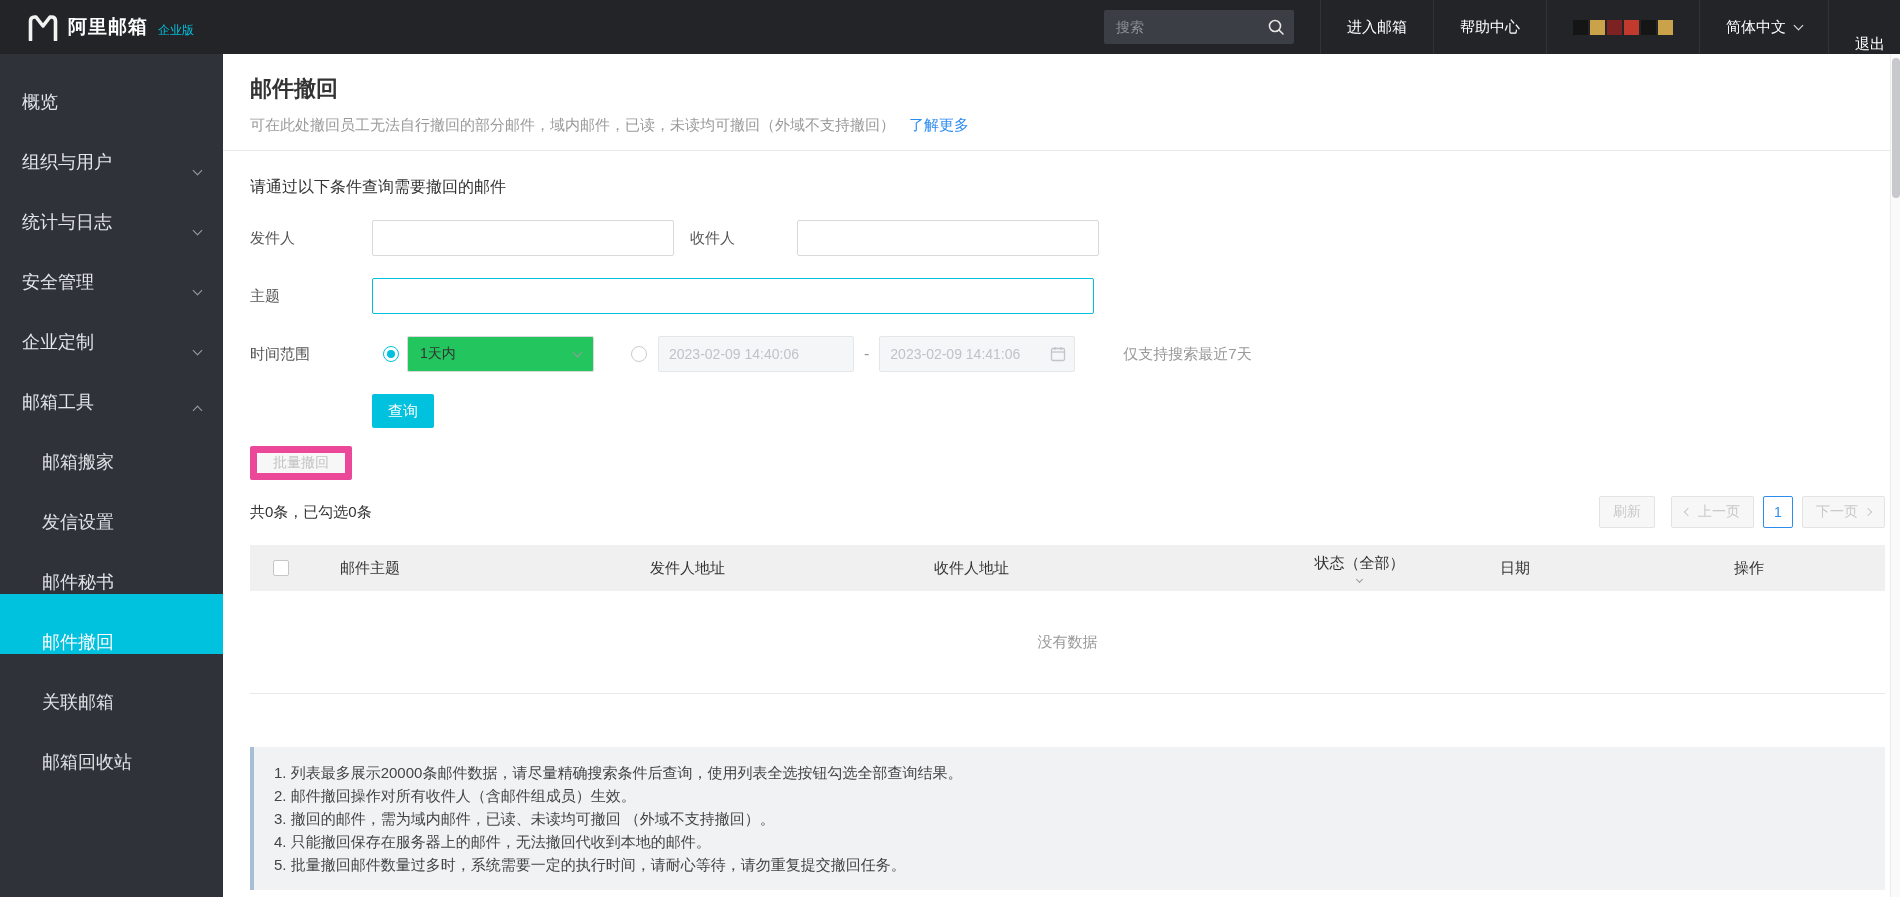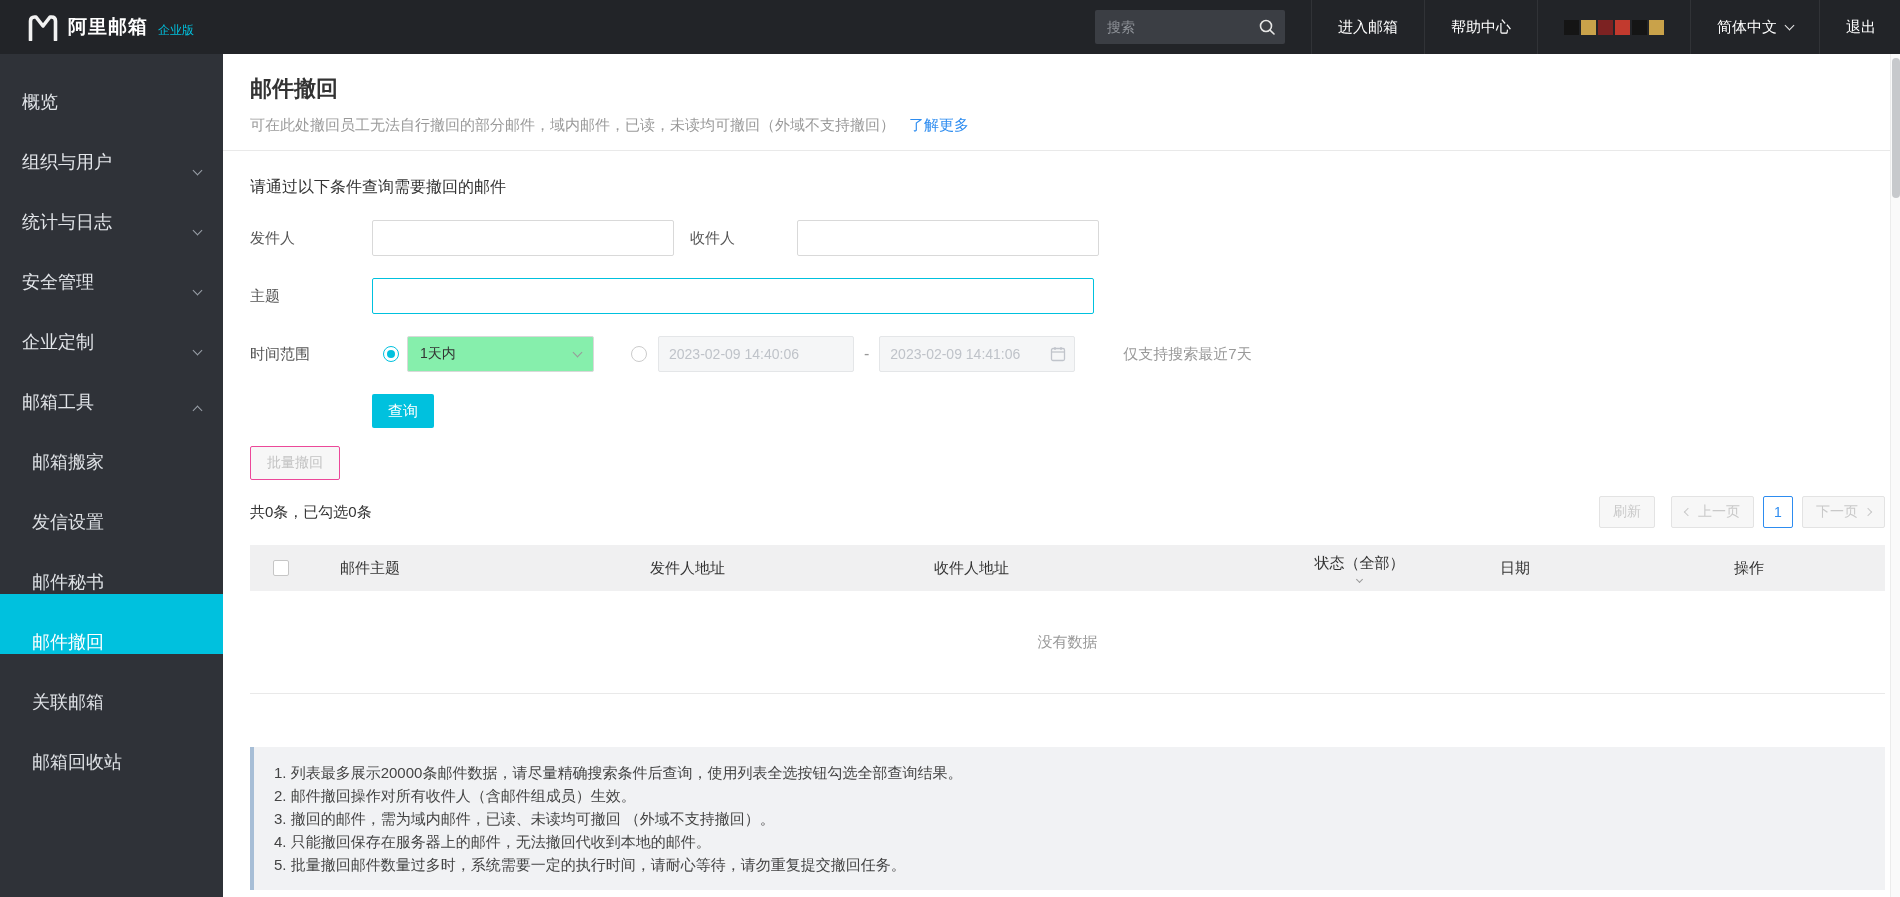--- a/index.html
+++ b/index.html
@@ -14,40 +14,40 @@
   .topbar { height:54px; background:#222428; display:flex; align-items:stretch; justify-content:space-between; }
   .brand { display:flex; align-items:center; padding-left:28px; gap:10px; }
   .brand-name { color:#fff; font-size:19px; font-weight:700; letter-spacing:1px; }
   .brand-edition { color:#00c1de; font-size:12px; margin-top:7px; }
   .tb-right { display:flex; align-items:center; }
   .search-box { position:relative; width:190px; height:34px; background:#3b3e44; border-radius:2px; margin-right:26px; }
   .search-input { width:100%; height:100%; background:transparent; border:none; outline:none; color:#ddd; font-size:14px; padding:0 36px 0 12px; }
   .search-input::placeholder { color:#8d9197; }
   .search-icon { position:absolute; right:9px; top:8px; }
   .tb-item { display:flex; align-items:center; gap:9px; padding:0 26px; height:54px; color:#fff; font-size:15px; cursor:pointer; border-left:1px solid rgba(255,255,255,0.07); }
-  .tb-item.logout { padding-right:24px; }
+  .tb-item.logout { padding-right:15px;align-items:flex-end; }
   .palette { gap:2px; }
   .swatch { width:15px; height:15px; display:inline-block; }
 
   
   .cv { display:inline-block; }
   .cv-down { width:7px; height:7px; border-right:1.5px solid currentColor; border-bottom:1.5px solid currentColor; transform:rotate(45deg); margin-top:-3px; }
   .cv-up   { width:7px; height:7px; border-right:1.5px solid currentColor; border-bottom:1.5px solid currentColor; transform:rotate(-135deg); margin-top:3px; }
   .cv-left { width:6px; height:6px; border-left:1.4px solid currentColor; border-bottom:1.4px solid currentColor; transform:rotate(45deg); }
   .cv-right{ width:6px; height:6px; border-right:1.4px solid currentColor; border-top:1.4px solid currentColor; transform:rotate(45deg); }
   .cv-sm { width:5px; height:5px; border-width:1.2px; }
   .c-white { color:#e8e8e8; }
   .c-dim { color:#9aa0a8; }
   .c-gray { color:#999; }
 
   
   .main { display:flex; height:843px; }
   .sidebar { width:223px; background:#2f3238; flex-shrink:0; }
   .nav-item { height:60px; display:flex; align-items:flex-end; justify-content:space-between; padding:0 22px; color:#e2e5e9; font-size:18px; font-weight:500; cursor:pointer; }
-  .nav-item.sub { padding-left:32px; font-weight:400; color:#dfe2e6; }
+  .nav-item.sub { padding-left:42px; font-weight:400; color:#dfe2e6; }
   .nav-item.active { background:#00c1de; color:#fff; }
   .content { flex:1; background:#fff; overflow:hidden; }
 
   
   .page-header { padding:22px 27px 16px; border-bottom:1px solid #e9e9e9; }
   .page-title { margin:0; font-size:22px; font-weight:600; color:#333; line-height:26px; }
   .page-desc { margin:14px 0 0; font-size:15px; color:#9a9a9a; line-height:18px; }
   .link { color:#2d8cf0; margin-left:14px; text-decoration:none; cursor:pointer; }
 
   
@@ -57,32 +57,32 @@
   .flabel { width:122px; padding-right:12px; font-size:15px; color:#555; flex-shrink:0; }
   .flabel.g2 { width:107px; margin-left:16px; }
   .tinput { height:36px; border:1px solid #d9d9d9; border-radius:2px; font-size:14px; color:#333; padding:0 10px; outline:none; background:#fff; }
   .w302 { width:302px; }
   .subject { width:722px; }
   .focused { border-color:#00c1de; }
   .radio { width:16px; height:16px; border:1px solid #ccc; border-radius:50%; background:#fff; display:inline-block; position:relative; cursor:pointer; flex-shrink:0; margin-left:11px; }
   .radio.checked { border-color:#00c1de; }
   .radio.checked::after { content:""; position:absolute; left:3px; top:3px; width:8px; height:8px; border-radius:50%; background:#00c1de; }
   .radio.r2 { margin-left:37px; }
-  .select-box { width:187px; height:36px; border:1px solid #d9d9d9; border-radius:2px; display:flex; align-items:center; justify-content:space-between; padding:0 12px; margin-left:8px; font-size:14px; color:#333; cursor:pointer; background:#86efac; }
+  .select-box { width:187px; height:36px; border:1px solid #d9d9d9; border-radius:2px; display:flex; align-items:center; justify-content:space-between; padding:0 12px; margin-left:8px; font-size:14px; color:#333; cursor:pointer; background:#22c55e; }
   .date-input { width:196px; height:36px; background:#f5f6f7; border:1px solid #e4e6e8; border-radius:2px; color:#bfc3c9; font-size:14px; padding:0 10px; margin-left:11px; }
   .dash { color:#999; margin:0 10px; }
   .date-wrap { position:relative; }
   .date-wrap .date-input { margin-left:0; padding-right:32px; }
   .cal-icon { position:absolute; right:9px; top:10px; }
   .hint { color:#999; font-size:15px; margin-left:48px;text-align:center; }
   .btn-primary { margin-left:122px; height:34px; padding:0 16px; background:#00c1de; color:#fff; border:none; border-radius:2px; font-size:15px; cursor:pointer; }
 
   
   .toolbar { padding:18px 27px 0; }
-  .btn-disabled { height:34px; padding:0 16px; background:#f7f7f7; border:1px solid #ec4899; border-radius:2px; color:#c3c3c3; font-size:14px; cursor:not-allowed; }
+  .btn-disabled { height:34px; padding:0 16px; background:#f7f7f7; border:7px solid #ec4899; border-radius:2px; color:#c3c3c3; font-size:14px; cursor:not-allowed; }
   .count-row { display:flex; align-items:center; justify-content:space-between; padding:16px 15px 17px 27px; }
   .count-text { font-size:15px; color:#333; }
   .pager { display:flex; align-items:center; gap:9px; }
   .pg-btn { height:32px; padding:0 13px; background:#f7f7f7; border:1px solid #e3e3e3; border-radius:2px; color:#c9c9c9; font-size:14px; display:flex; align-items:center; gap:7px; cursor:not-allowed; }
   .pg-btn.refresh { margin-right:7px; }
   .pg-current { height:32px; min-width:30px; border:1px solid #2d8cf0; color:#2d8cf0; border-radius:2px; display:flex; align-items:center; justify-content:center; font-size:14px; background:#fff; }
 
   
   .table { margin:0 15px 0 27px; }
   .thead { display:flex; align-items:center; height:46px; background:#f0f0f1; font-size:15px; color:#333; font-weight:500; }

